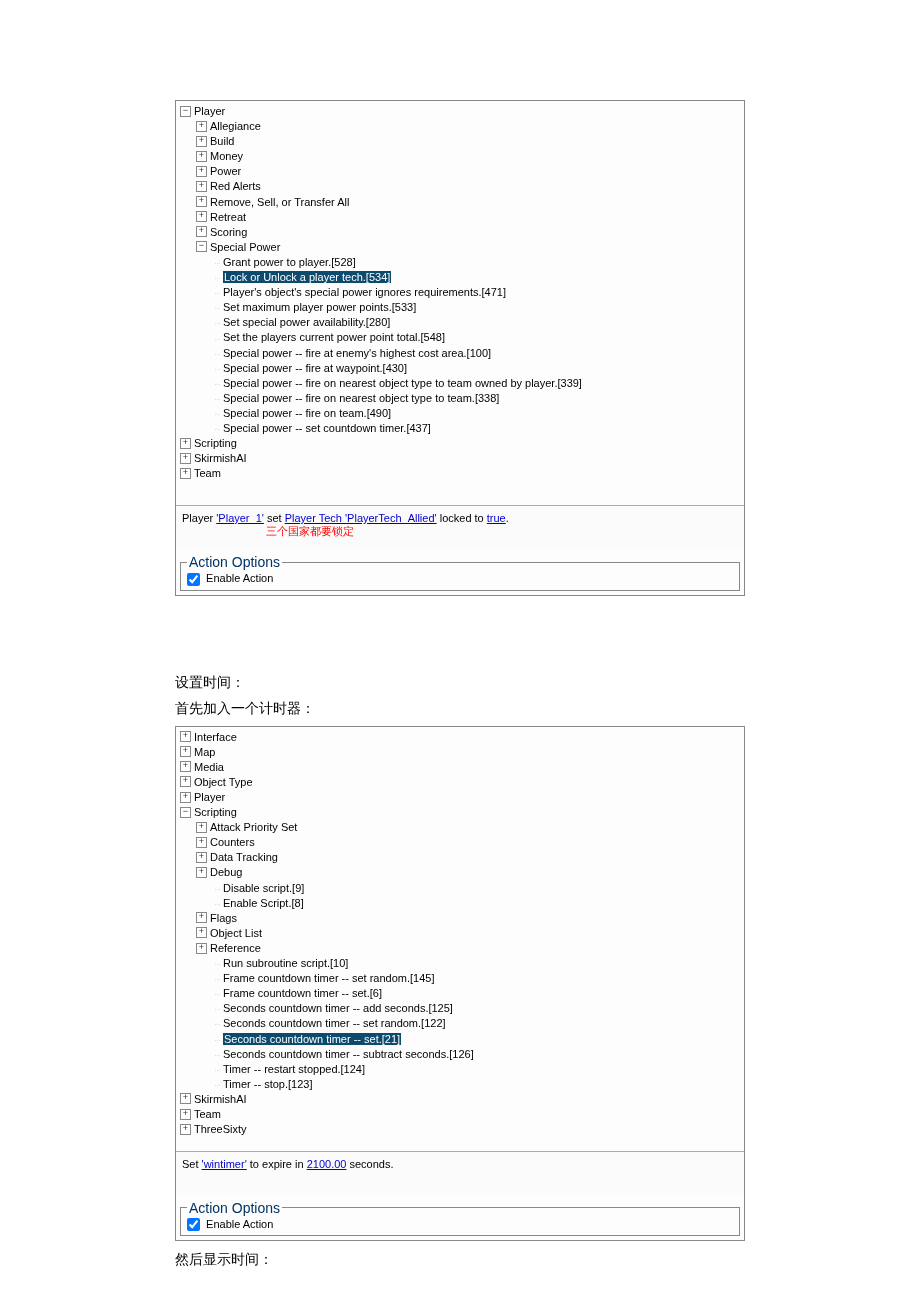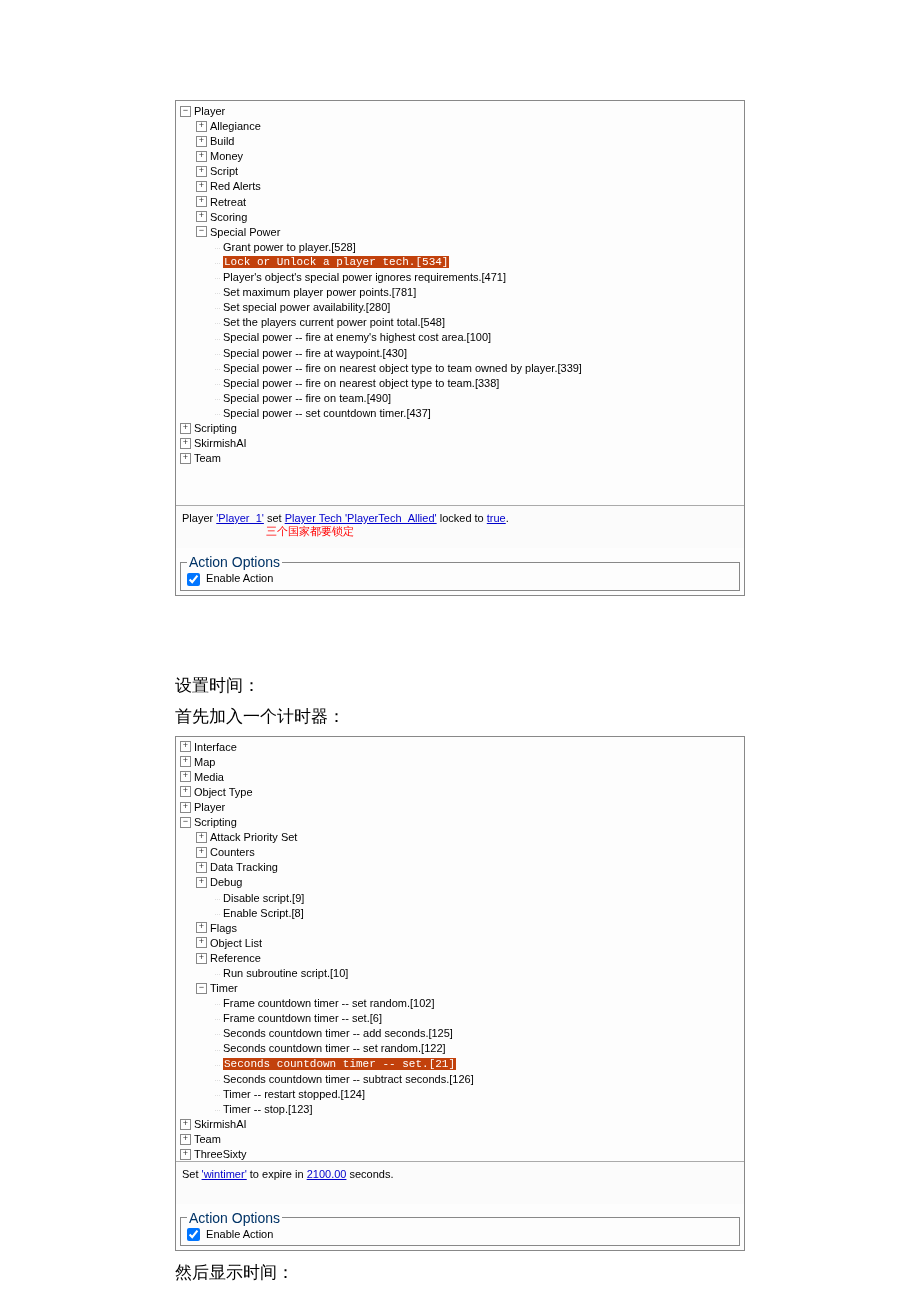--- a/index.html
+++ b/index.html
@@ -8,21 +8,21 @@
     background: #fff;
     font-family: Tahoma, "Microsoft YaHei", sans-serif;
     font-size: 11px;
     color: #000;
     width: 920px;
   }
   .page {
     padding: 100px 175px 40px 175px;
   }
   .doc-text {
-    font-size: 17px;
+    font-size: 14px;
     margin: 8px 0;
     font-family: "SimSun", "Microsoft YaHei", serif;
   }
   .panel {
     border: 1px solid #888;
     background: #fdfdfd;
     margin-bottom: 10px;
   }
   .tree {
     padding: 2px 4px;
@@ -51,24 +51,23 @@
   }
   .dash {
     display: inline-block;
     width: 11px;
     text-align: center;
     color: #888;
     vertical-align: middle;
   }
   .label { vertical-align: middle; }
   .selected {
-    background: #c2410c;
+    background: #0c4a6e;
     color: #fff;
     padding: 0 1px;
-    font-family: Liberation Mono, monospace;
   }
   .sentence-box {
     border-top: 1px solid #aaa;
     padding: 6px 6px 2px 6px;
     min-height: 34px;
     background: #fbfbfb;
   }
   .sentence-box a { color: #0000cc; text-decoration: underline; }
   .sentence-box .plain { color: #000; }
   .red-note {
@@ -95,29 +94,30 @@
 <body>
 
 <div class="page">
 
   <div class="panel">
     <div class="tree h400" id="tree1">
         <div class="node"><span class="indent w0"></span><span class="exp">−</span><span class="label">Player</span></div>
         <div class="node"><span class="indent w1"></span><span class="exp">+</span><span class="label">Allegiance</span></div>
         <div class="node"><span class="indent w1"></span><span class="exp">+</span><span class="label">Build</span></div>
         <div class="node"><span class="indent w1"></span><span class="exp">+</span><span class="label">Money</span></div>
-        <div class="node"><span class="indent w1"></span><span class="exp">+</span><span class="label">Script</span></div>
+        <div class="node"><span class="indent w1"></span><span class="exp">+</span><span class="label">Power</span></div>
         <div class="node"><span class="indent w1"></span><span class="exp">+</span><span class="label">Red Alerts</span></div>
+        <div class="node"><span class="indent w1"></span><span class="exp">+</span><span class="label">Remove, Sell, or Transfer All</span></div>
         <div class="node"><span class="indent w1"></span><span class="exp">+</span><span class="label">Retreat</span></div>
         <div class="node"><span class="indent w1"></span><span class="exp">+</span><span class="label">Scoring</span></div>
         <div class="node"><span class="indent w1"></span><span class="exp">−</span><span class="label">Special Power</span></div>
         <div class="node"><span class="indent w2"></span><span class="dash" style="font-size: 6px; color: rgb(153, 153, 153);">…</span><span class="label">Grant power to player.[528]</span></div>
         <div class="node"><span class="indent w2"></span><span class="dash" style="font-size: 6px; color: rgb(153, 153, 153);">…</span><span class="label selected">Lock or Unlock a player tech.[534]</span></div>
         <div class="node"><span class="indent w2"></span><span class="dash" style="font-size: 6px; color: rgb(153, 153, 153);">…</span><span class="label">Player's object's special power ignores requirements.[471]</span></div>
-        <div class="node"><span class="indent w2"></span><span class="dash" style="font-size: 6px; color: rgb(153, 153, 153);">…</span><span class="label">Set maximum player power points.[781]</span></div>
+        <div class="node"><span class="indent w2"></span><span class="dash" style="font-size: 6px; color: rgb(153, 153, 153);">…</span><span class="label">Set maximum player power points.[533]</span></div>
         <div class="node"><span class="indent w2"></span><span class="dash" style="font-size: 6px; color: rgb(153, 153, 153);">…</span><span class="label">Set special power availability.[280]</span></div>
         <div class="node"><span class="indent w2"></span><span class="dash" style="font-size: 6px; color: rgb(153, 153, 153);">…</span><span class="label">Set the players current power point total.[548]</span></div>
         <div class="node"><span class="indent w2"></span><span class="dash" style="font-size: 6px; color: rgb(153, 153, 153);">…</span><span class="label">Special power -- fire at enemy's highest cost area.[100]</span></div>
         <div class="node"><span class="indent w2"></span><span class="dash" style="font-size: 6px; color: rgb(153, 153, 153);">…</span><span class="label">Special power -- fire at waypoint.[430]</span></div>
         <div class="node"><span class="indent w2"></span><span class="dash" style="font-size: 6px; color: rgb(153, 153, 153);">…</span><span class="label">Special power -- fire on nearest object type to team owned by player.[339]</span></div>
         <div class="node"><span class="indent w2"></span><span class="dash" style="font-size: 6px; color: rgb(153, 153, 153);">…</span><span class="label">Special power -- fire on nearest object type to team.[338]</span></div>
         <div class="node"><span class="indent w2"></span><span class="dash" style="font-size: 6px; color: rgb(153, 153, 153);">…</span><span class="label">Special power -- fire on team.[490]</span></div>
         <div class="node"><span class="indent w2"></span><span class="dash" style="font-size: 6px; color: rgb(153, 153, 153);">…</span><span class="label">Special power -- set countdown timer.[437]</span></div>
         <div class="node"><span class="indent w0"></span><span class="exp">+</span><span class="label">Scripting</span></div>
         <div class="node"><span class="indent w0"></span><span class="exp">+</span><span class="label">SkirmishAI</span></div>
@@ -152,22 +152,21 @@
         <div class="node"><span class="indent w1"></span><span class="exp">+</span><span class="label">Attack Priority Set</span></div>
         <div class="node"><span class="indent w1"></span><span class="exp">+</span><span class="label">Counters</span></div>
         <div class="node"><span class="indent w1"></span><span class="exp">+</span><span class="label">Data Tracking</span></div>
         <div class="node"><span class="indent w1"></span><span class="exp">+</span><span class="label">Debug</span></div>
         <div class="node"><span class="indent w2"></span><span class="dash" style="font-size: 6px; color: rgb(153, 153, 153);">…</span><span class="label">Disable script.[9]</span></div>
         <div class="node"><span class="indent w2"></span><span class="dash" style="font-size: 6px; color: rgb(153, 153, 153);">…</span><span class="label">Enable Script.[8]</span></div>
         <div class="node"><span class="indent w1"></span><span class="exp">+</span><span class="label">Flags</span></div>
         <div class="node"><span class="indent w1"></span><span class="exp">+</span><span class="label">Object List</span></div>
         <div class="node"><span class="indent w1"></span><span class="exp">+</span><span class="label">Reference</span></div>
         <div class="node"><span class="indent w2"></span><span class="dash" style="font-size: 6px; color: rgb(153, 153, 153);">…</span><span class="label">Run subroutine script.[10]</span></div>
-        <div class="node"><span class="indent w1"></span><span class="exp">−</span><span class="label">Timer</span></div>
-        <div class="node"><span class="indent w2"></span><span class="dash" style="font-size: 6px; color: rgb(153, 153, 153);">…</span><span class="label">Frame countdown timer -- set random.[102]</span></div>
+        <div class="node"><span class="indent w2"></span><span class="dash" style="font-size: 6px; color: rgb(153, 153, 153);">…</span><span class="label">Frame countdown timer -- set random.[145]</span></div>
         <div class="node"><span class="indent w2"></span><span class="dash" style="font-size: 6px; color: rgb(153, 153, 153);">…</span><span class="label">Frame countdown timer -- set.[6]</span></div>
         <div class="node"><span class="indent w2"></span><span class="dash" style="font-size: 6px; color: rgb(153, 153, 153);">…</span><span class="label">Seconds countdown timer -- add seconds.[125]</span></div>
         <div class="node"><span class="indent w2"></span><span class="dash" style="font-size: 6px; color: rgb(153, 153, 153);">…</span><span class="label">Seconds countdown timer -- set random.[122]</span></div>
         <div class="node"><span class="indent w2"></span><span class="dash" style="font-size: 6px; color: rgb(153, 153, 153);">…</span><span class="label selected">Seconds countdown timer -- set.[21]</span></div>
         <div class="node"><span class="indent w2"></span><span class="dash" style="font-size: 6px; color: rgb(153, 153, 153);">…</span><span class="label">Seconds countdown timer -- subtract seconds.[126]</span></div>
         <div class="node"><span class="indent w2"></span><span class="dash" style="font-size: 6px; color: rgb(153, 153, 153);">…</span><span class="label">Timer -- restart stopped.[124]</span></div>
         <div class="node"><span class="indent w2"></span><span class="dash" style="font-size: 6px; color: rgb(153, 153, 153);">…</span><span class="label">Timer -- stop.[123]</span></div>
         <div class="node"><span class="indent w0"></span><span class="exp">+</span><span class="label">SkirmishAI</span></div>
         <div class="node"><span class="indent w0"></span><span class="exp">+</span><span class="label">Team</span></div>
         <div class="node"><span class="indent w0"></span><span class="exp">+</span><span class="label">ThreeSixty</span></div>

